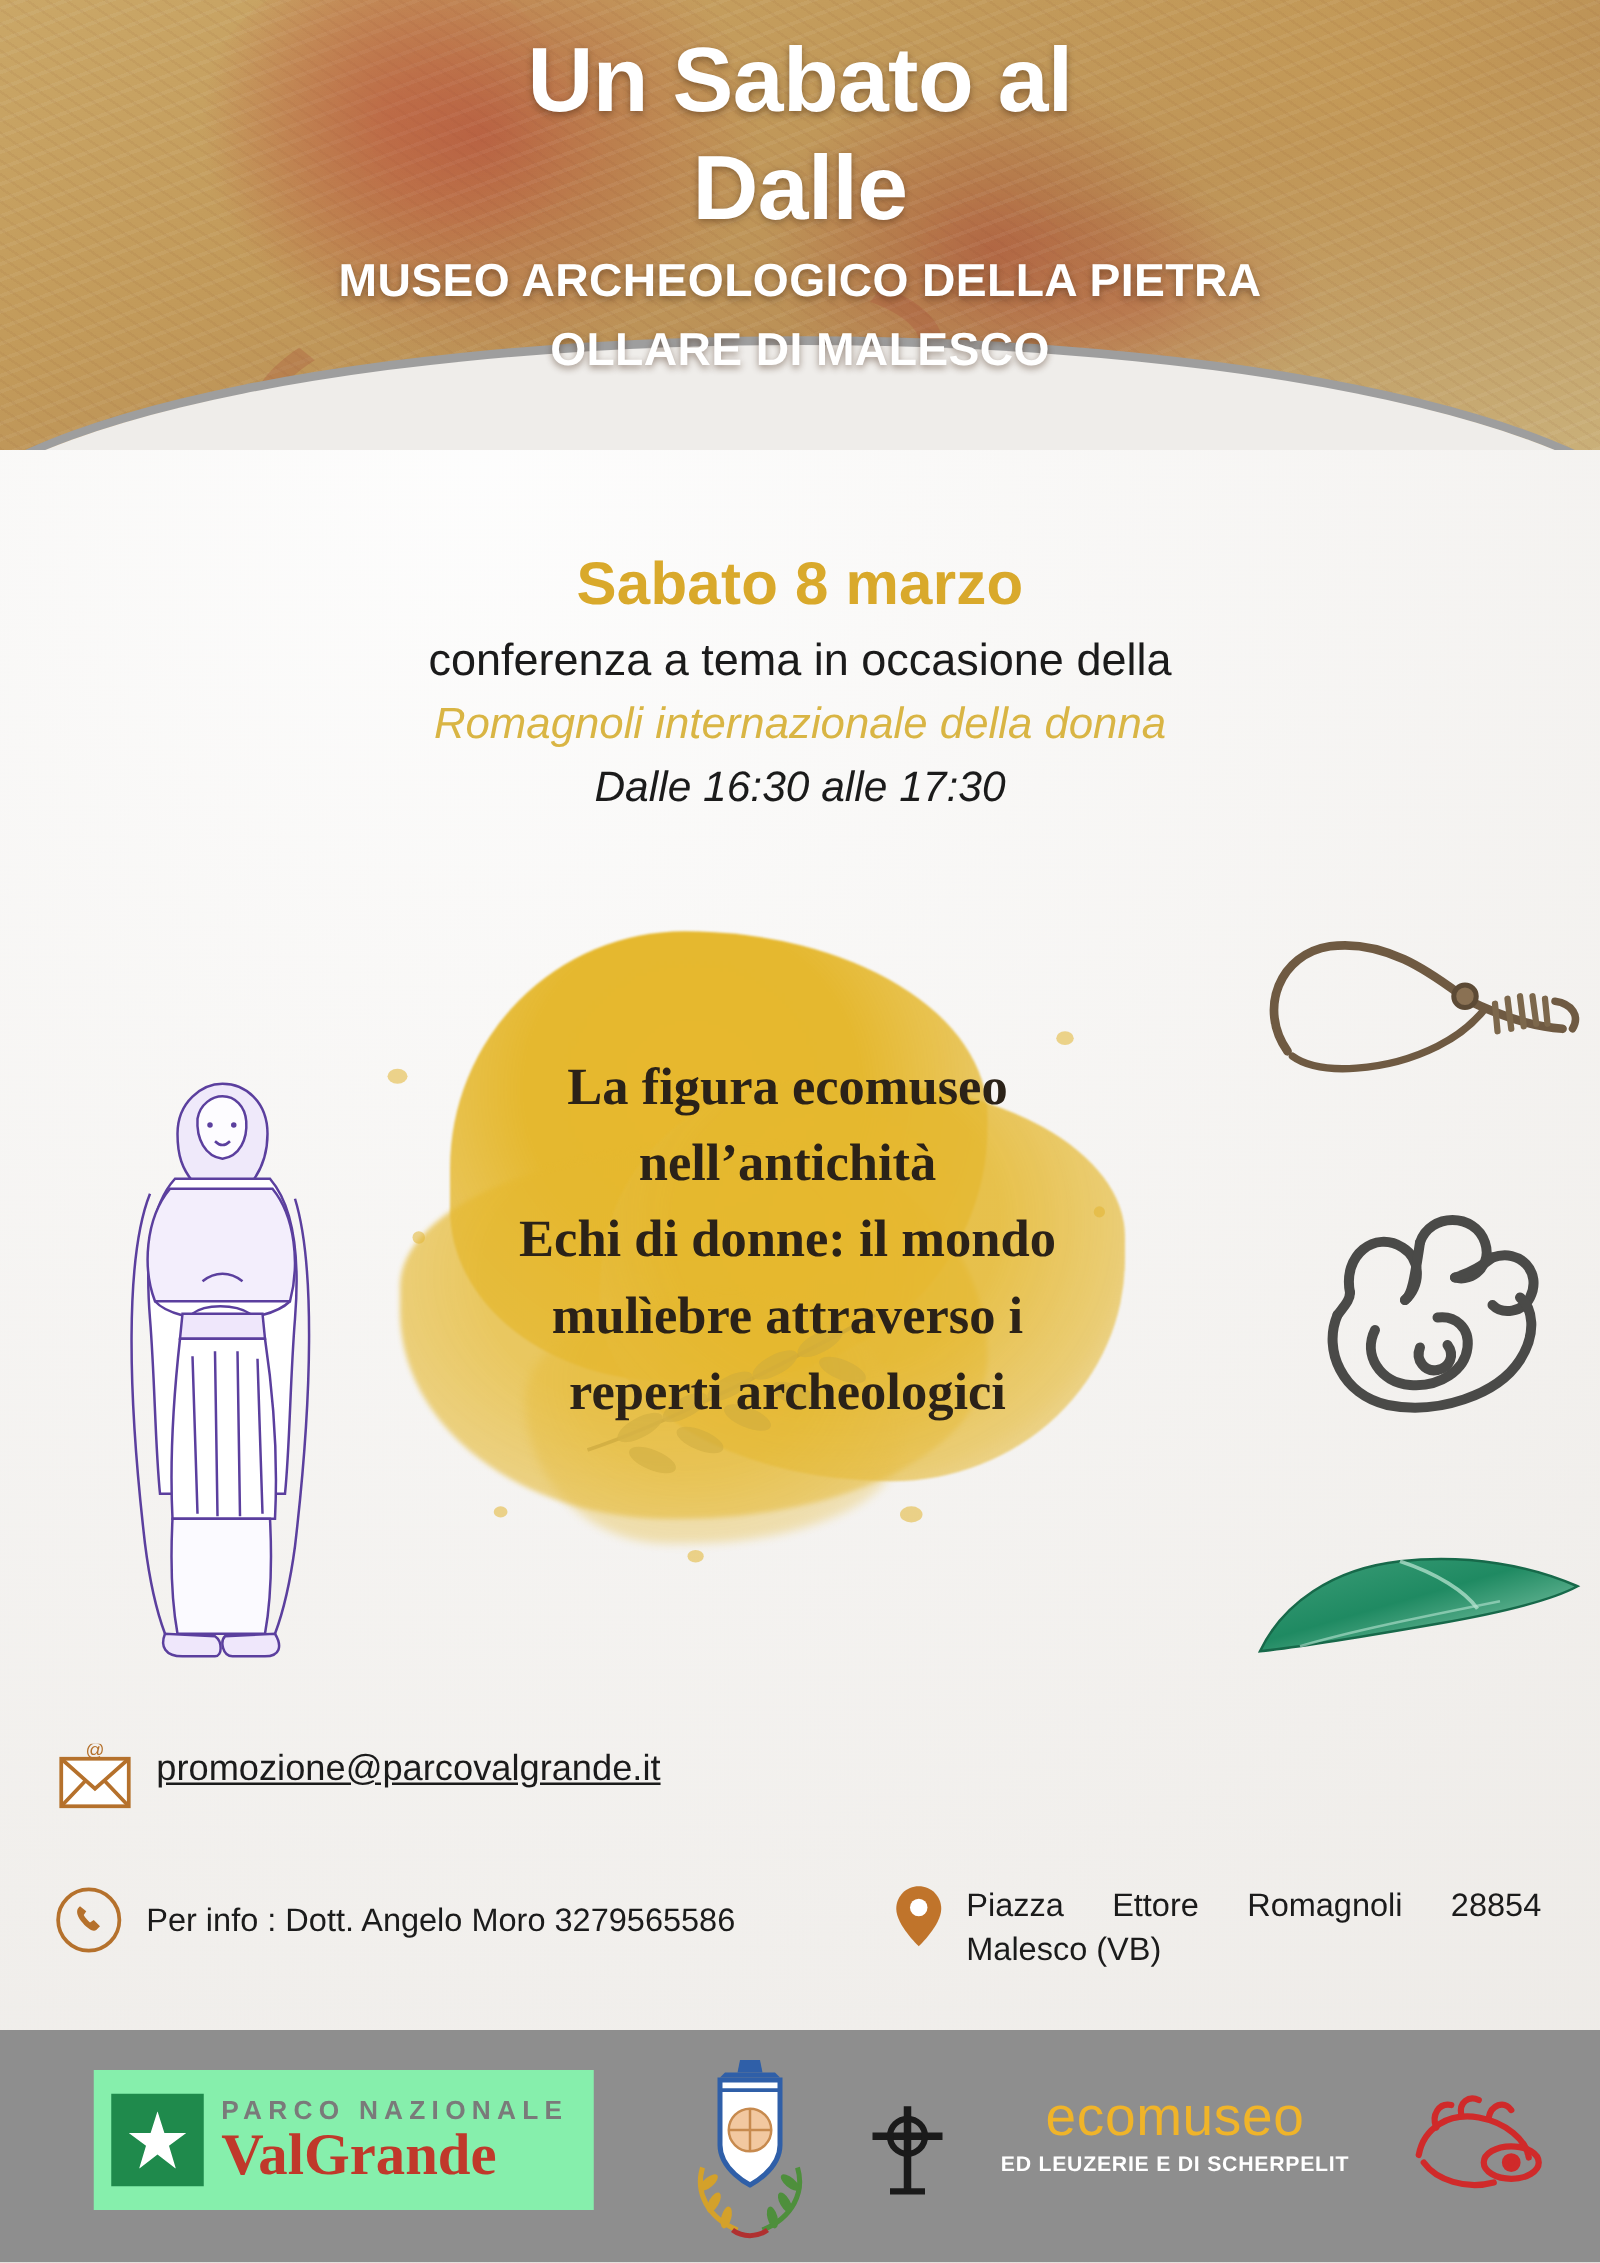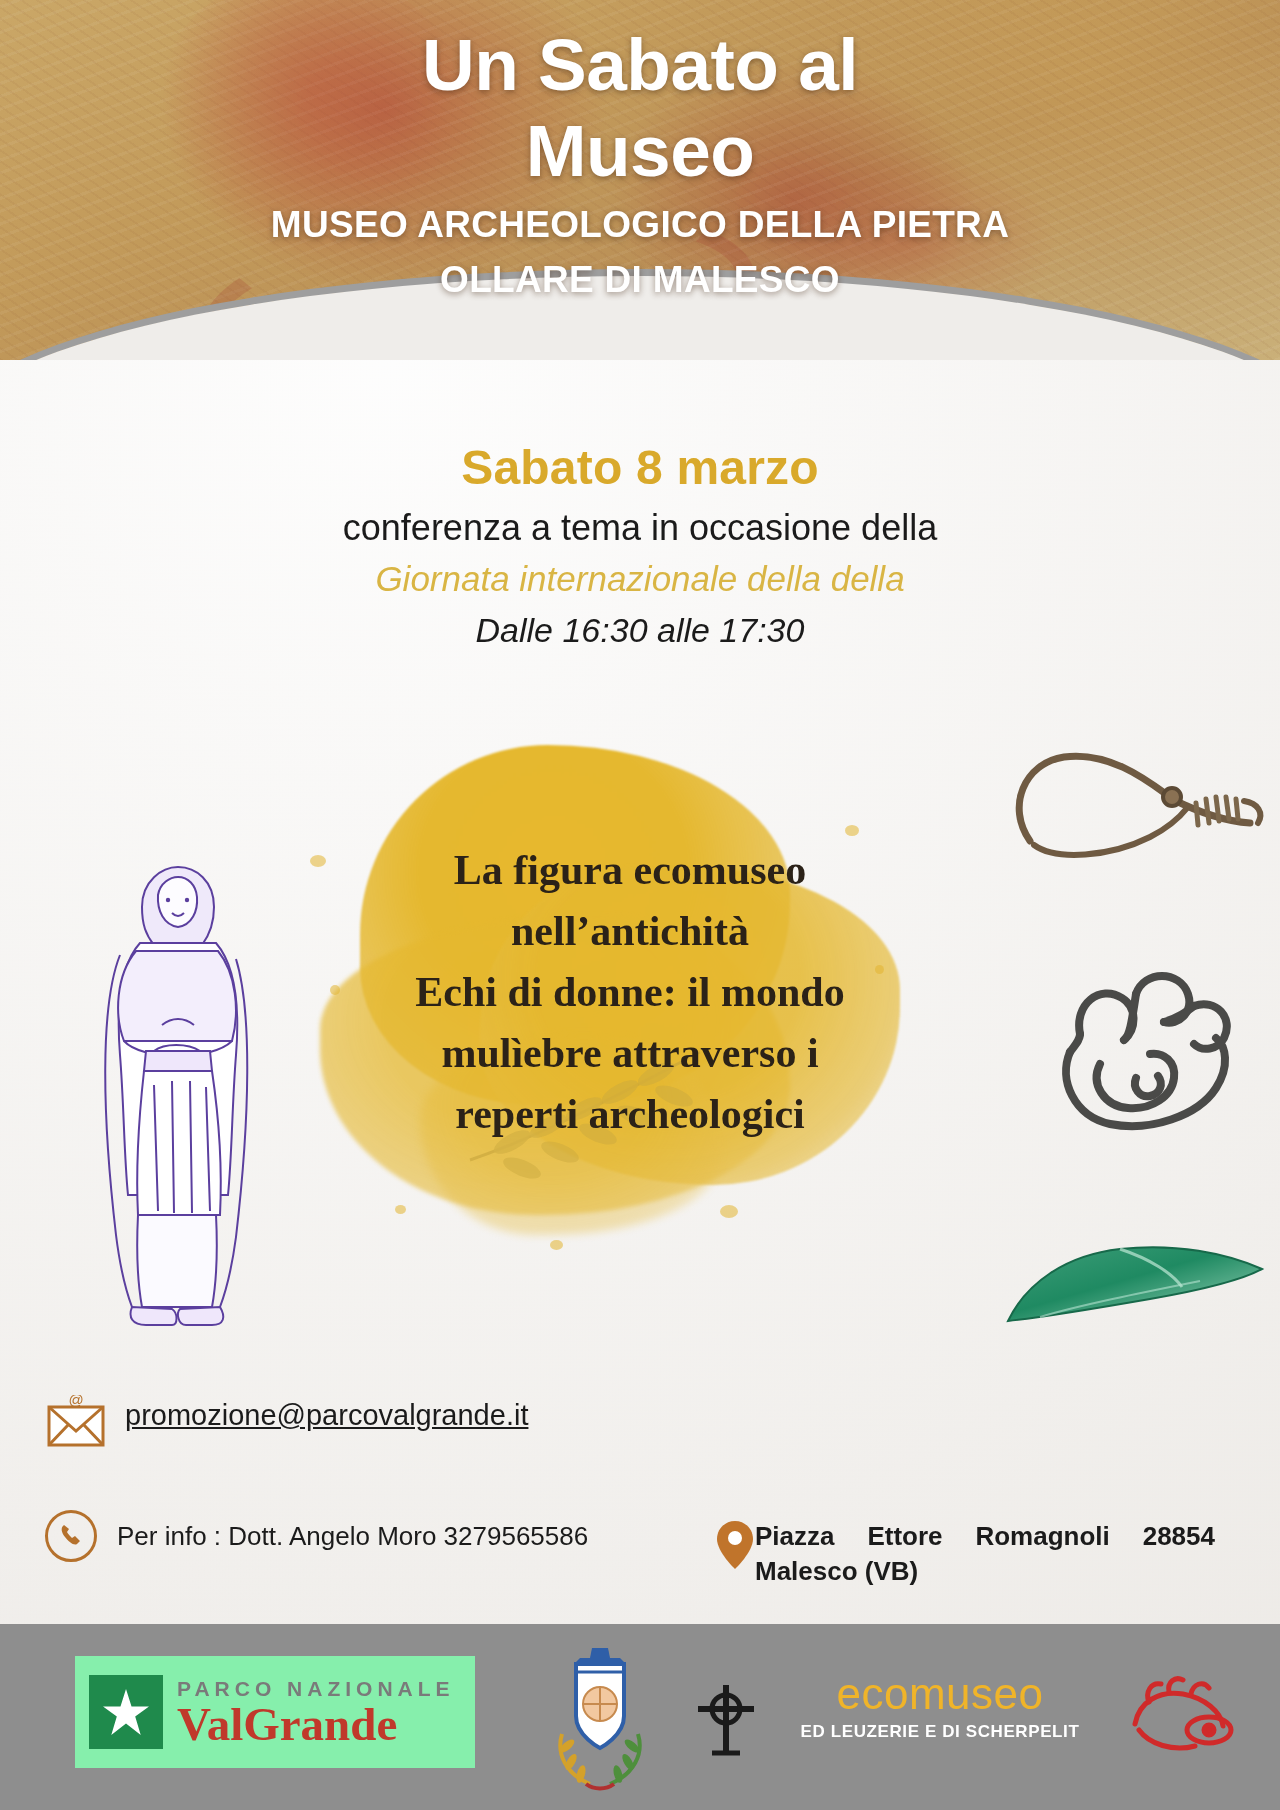--- a/index.html
+++ b/index.html
@@ -261,24 +261,24 @@
     display: flex;
     align-items: center;
     gap: 20px;
   }
   .info-text {
     font-size: 26px;
     color: #1b1b1b;
   }
   .addr-row {
     position: absolute;
-    left: 715px; top: 124px;
+    left: 715px; top: 112px;
     display: flex;
     align-items: flex-start;
-    font-weight: bold;
+    gap: 18px;
   }
   .addr-text {
     font-size: 26px;
     color: #1b1b1b;
     line-height: 1.35;
     width: 460px;
     text-align: justify;
   }
   .icon-circle {
     width: 46px; height: 46px;
@@ -383,32 +383,32 @@
 <div class="poster">
 
   <div class="header">
     <div class="header-bg"></div>
     <div class="fresco-face"></div>
     <div class="fresco-arm"></div>
     <div class="fresco-right"></div>
 
     <div class="header-text">
       <div class="title-main">Un Sabato al</div>
-      <div class="title-main">Museo</div>
+      <div class="title-main">Dalle</div>
       <div class="title-sub">MUSEO ARCHEOLOGICO DELLA PIETRA</div>
       <div class="title-sub">OLLARE DI MALESCO</div>
     </div>
 
     <div class="header-curve"></div>
   </div>
 
   <div class="date-block">
     <div class="date-line">Sabato 8 marzo</div>
     <div class="conf-line">conferenza a tema in occasione della</div>
-    <div class="giornata-line">Giornata internazionale della della</div>
+    <div class="giornata-line">Romagnoli internazionale della donna</div>
     <div class="orario-line">Dalle 16:30 alle 17:30</div>
   </div>
 
   <div class="splat">
     <div class="blob blob1"></div>
     <div class="blob blob2"></div>
     <div class="blob blob3"></div>
     <div class="blob blob4"></div>
     <div class="speck" style="left:10px;  top:120px; width:16px; height:12px;"></div>
     <div class="speck" style="left:30px;  top:250px; width:10px; height:10px;"></div>

